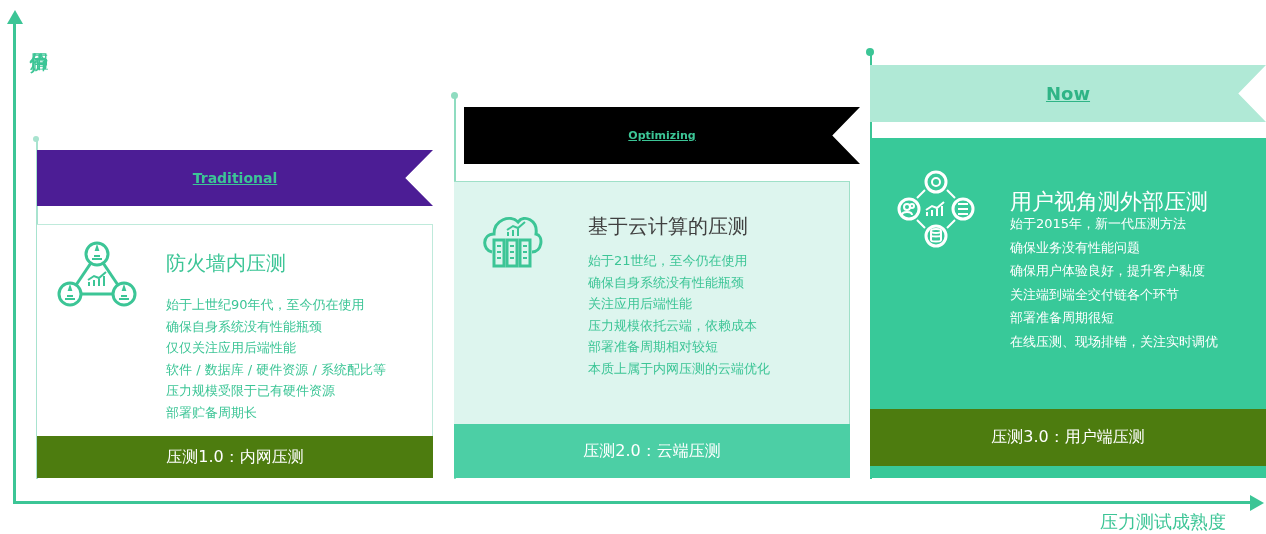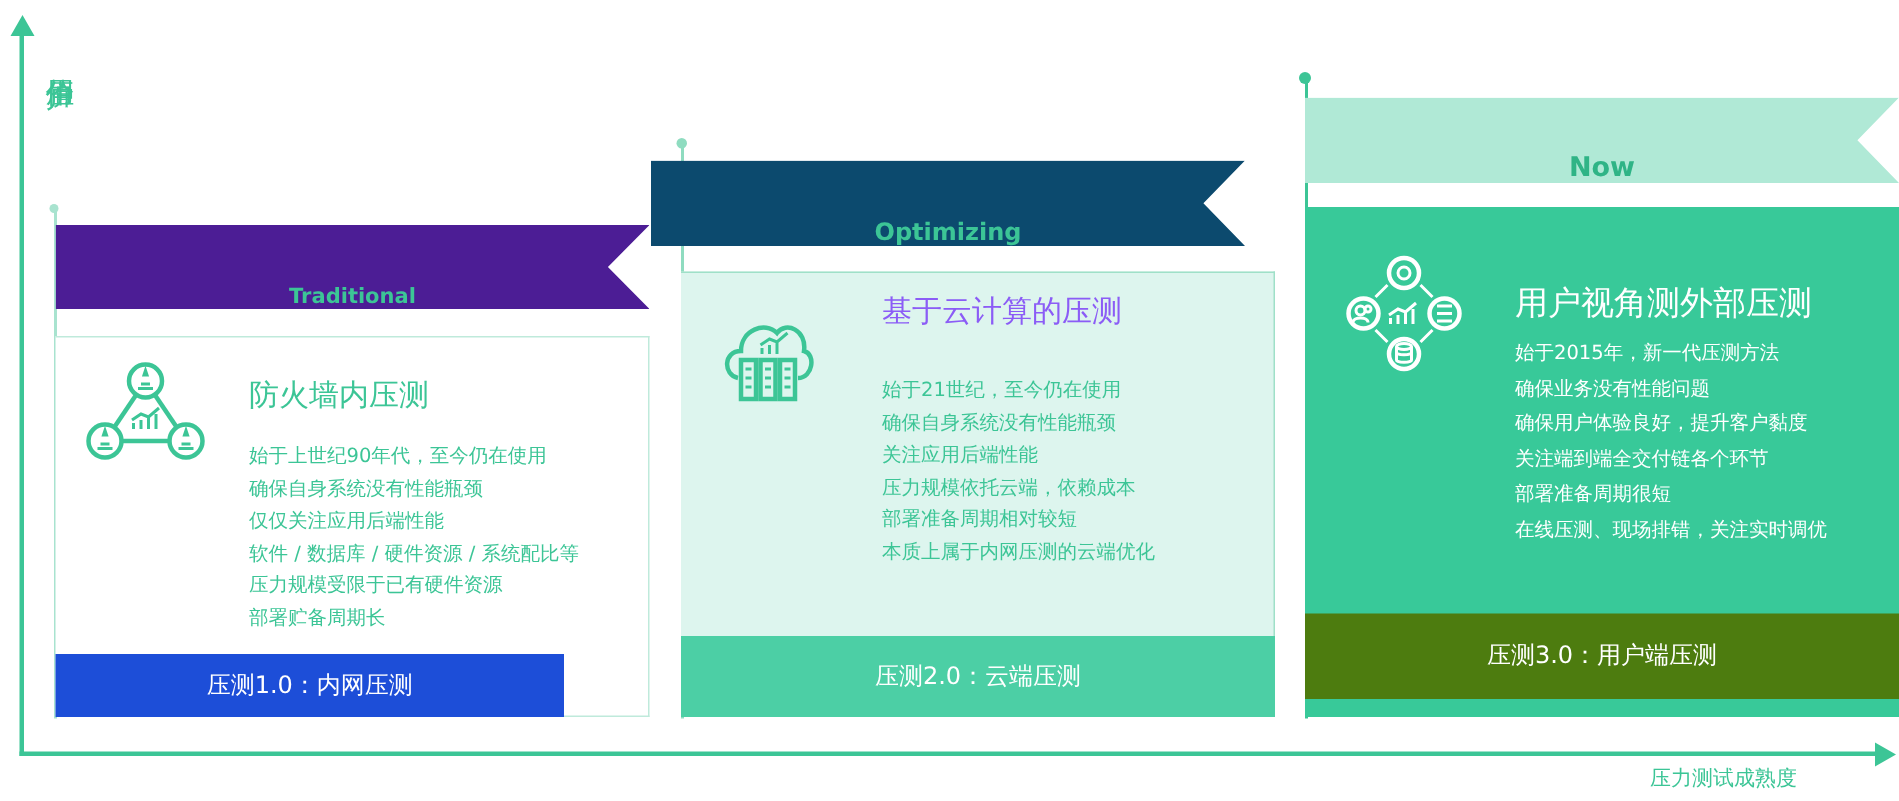--- a/index.html
+++ b/index.html
@@ -8,63 +8,63 @@
   .abs { position:absolute; }
   
   .y-axis { left:13px; top:22px; width:3px; height:482px; background:#3cc596; }
   .y-arrow { left:7px; top:10px; width:0; height:0; border-left:8px solid transparent;
              border-right:8px solid transparent; border-bottom:14px solid #3cc596; }
   .x-axis { left:13px; top:501px; width:1240px; height:3px; background:#3cc596; }
   .x-arrow { left:1250px; top:495px; width:0; height:0; border-top:8px solid transparent;
              border-bottom:8px solid transparent; border-left:14px solid #3cc596; }
   .y-label { left:27px; top:38px; width:22px; font-size:19px; line-height:19px; color:#3cc596;
              writing-mode:vertical-rl; text-orientation:upright; letter-spacing:0px; }
-  .x-label { left:1100px; top:510px; font-size:14px; color:#3cc596; white-space:nowrap; }
+  .x-label { left:1100px; top:510px; font-size:18px; color:#3cc596; white-space:nowrap; }
 
   
   .stage-line { width:2px; }
   .stage-dot { width:7px; height:7px; border-radius:50%; }
-  .banner { display:flex; align-items:flex-end; justify-content:center;
-            font-family:"DejaVu Sans", sans-serif; font-weight:bold; }
+  .banner { display:flex; align-items:center; justify-content:center;
+            font-family:"DejaVu Sans", sans-serif; font-weight:bold;text-decoration:underline; }
   .panel { box-sizing:border-box; }
   .panel-title { font-size:20px; white-space:nowrap; }
   .panel-lines { font-size:13px; line-height:21.5px; white-space:nowrap; }
   .panel-footer { display:flex; align-items:center; justify-content:center; font-size:16px; color:#ffffff; }
 
   
   .s1-line { left:36px; top:139px; height:340px; background:#a8e3cf; }
   .s1-dot { left:33px; top:136px; width:6px; height:6px; background:#a8e3cf; }
   .s1-banner { left:37px; top:150px; width:396px; height:56px; background:#4c1d95; color:#3cc596; font-size:14px;
                clip-path:polygon(0 0,100% 0,93% 50%,100% 100%,0 100%); }
   .s1-panel { left:37px; top:224px; width:396px; height:254px; background:#ffffff; border:1px solid #bfeadb; border-left:none; }
-  .s1-footer { left:37px; top:436px; width:339px; height:42px; background:#1d4ed8; }
+  .s1-footer { left:37px; top:436px; width:396px; height:42px; background:#4d7c0f; }
   .s1-title { left:166px; top:250px; color:#3cc596; }
   .s1-lines { left:166px; top:294px; color:#3cc596; }
   .s1-icon { left:54px; top:240px; width:86px; height:72px; }
 
   
   .s2-line { left:454px; top:95px; height:384px; background:#8fdcc0; }
   .s2-dot { left:451px; top:92px; width:7px; height:7px; background:#8fdcc0; }
-  .s2-banner { left:434px; top:107px; width:396px; height:57px; background:#0c4a6e; color:#3cc596; font-size:16px;
+  .s2-banner { left:464px; top:107px; width:396px; height:57px; background:#000000; color:#3cc596; font-size:11px;
                clip-path:polygon(0 0,100% 0,93% 50%,100% 100%,0 100%); }
   .s2-panel { left:454px; top:181px; width:396px; height:297px; background:#ddf5ee; border:1px solid #9fe0c8; border-left:none; }
   .s2-footer { left:454px; top:424px; width:396px; height:54px; background:#4ccfa5; }
-  .s2-title { left:588px; top:194px; color:#8b5cf6; }
+  .s2-title { left:588px; top:213px; color:#404040; }
   .s2-lines { left:588px; top:250px; color:#3cc596; }
   .s2-icon { left:480px; top:208px; width:64px; height:62px; }
 
   
   .s3-line { left:870px; top:52px; height:427px; background:#3cc596; }
   .s3-dot { left:866px; top:48px; width:8px; height:8px; background:#3cc596; }
   .s3-banner { left:870px; top:65px; width:396px; height:57px; background:#b0e9d6; color:#2fb486; font-size:18px;
                clip-path:polygon(0 0,100% 0,93% 50%,100% 100%,0 100%); }
   .s3-panel { left:870px; top:138px; width:396px; height:340px; background:#38c999; }
   .s3-footer { left:870px; top:409px; width:396px; height:57px; background:#4d7c0f; }
   .s3-title { left:1010px; top:187px; color:#ffffff; font-size:22px; }
-  .s3-lines { left:1010px; top:212px; color:#ffffff; line-height:23.5px;margin-top:12px; }
+  .s3-lines { left:1010px; top:212px; color:#ffffff; line-height:23.5px; }
   .s3-icon { left:895px; top:168px; width:82px; height:82px; }
 </style>
 </head>
 <body>
 
 <div class="abs y-axis"></div>
 <div class="abs y-arrow"></div>
 <div class="abs x-axis"></div>
 <div class="abs x-arrow"></div>
 <div class="abs y-label">用户价值</div>

